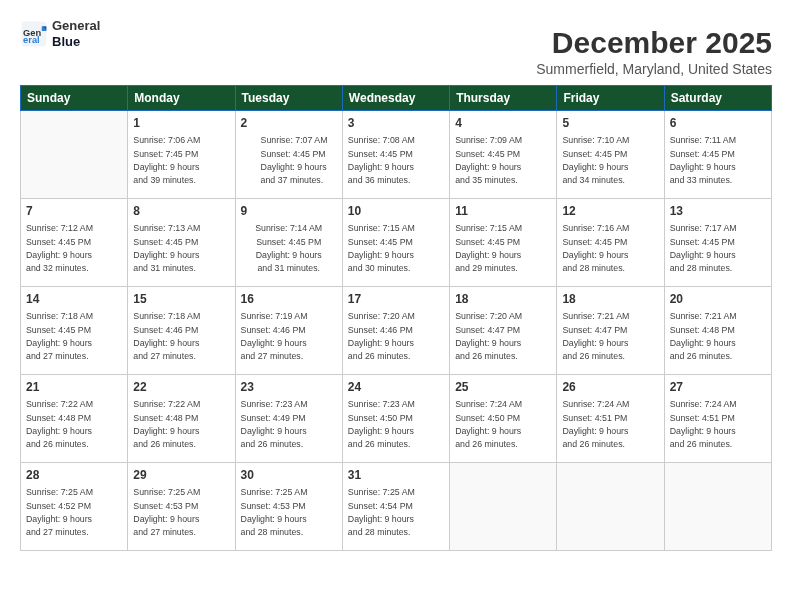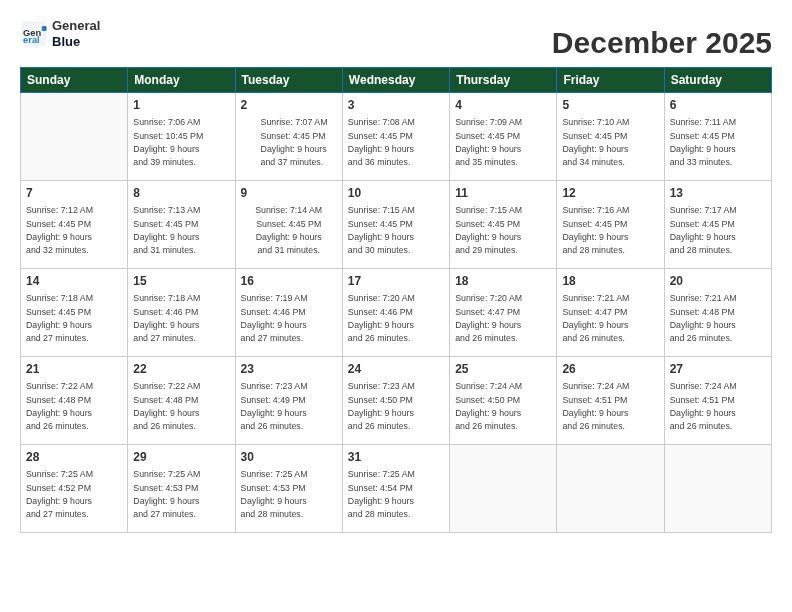--- a/index.html
+++ b/index.html
@@ -109,20 +109,21 @@
         <polygon points="28,8 34,14 28,14" fill="#2b7fd4"></polygon>
         <polygon points="28,8 34,8 34,14" fill="#1a5fa0"></polygon>
       </svg>
       <div class="logo-text">
         <div>General</div>
         <div><span>Blue</span></div>
       </div>
     </div>
     <div class="title-block">
       <div class="main-title">December 2025</div>
+      <div class="subtitle">Summerfield, Maryland, United States</div>
     </div>
   </div>
 
   <table class="calendar">
     <thead>
       <tr>
       <th>Sunday</th>
           <th>Monday</th>
           <th>Tuesday</th>
           <th>Wednesday</th>
@@ -130,21 +131,21 @@
           <th>Friday</th>
           <th>Saturday</th>
         </tr>
     </thead>
     <tbody>
     <tr>
           <td class="empty"></td>
           <td>
             <span class="day-num">1</span>
             <div class="day-info" style="white-space: pre-line;">Sunrise: 7:06 AM
-Sunset: 10:45 PM
+Sunset: 7:45 PM
 Daylight: 9 hours
 and 39 minutes.</div>
           </td>
           <td>
             <span class="day-num">2</span>
             <div class="day-info" style="white-space: pre-line; margin-left: 20px;">Sunrise: 7:07 AM
 Sunset: 4:45 PM
 Daylight: 9 hours
 and 37 minutes.</div>
           </td>

